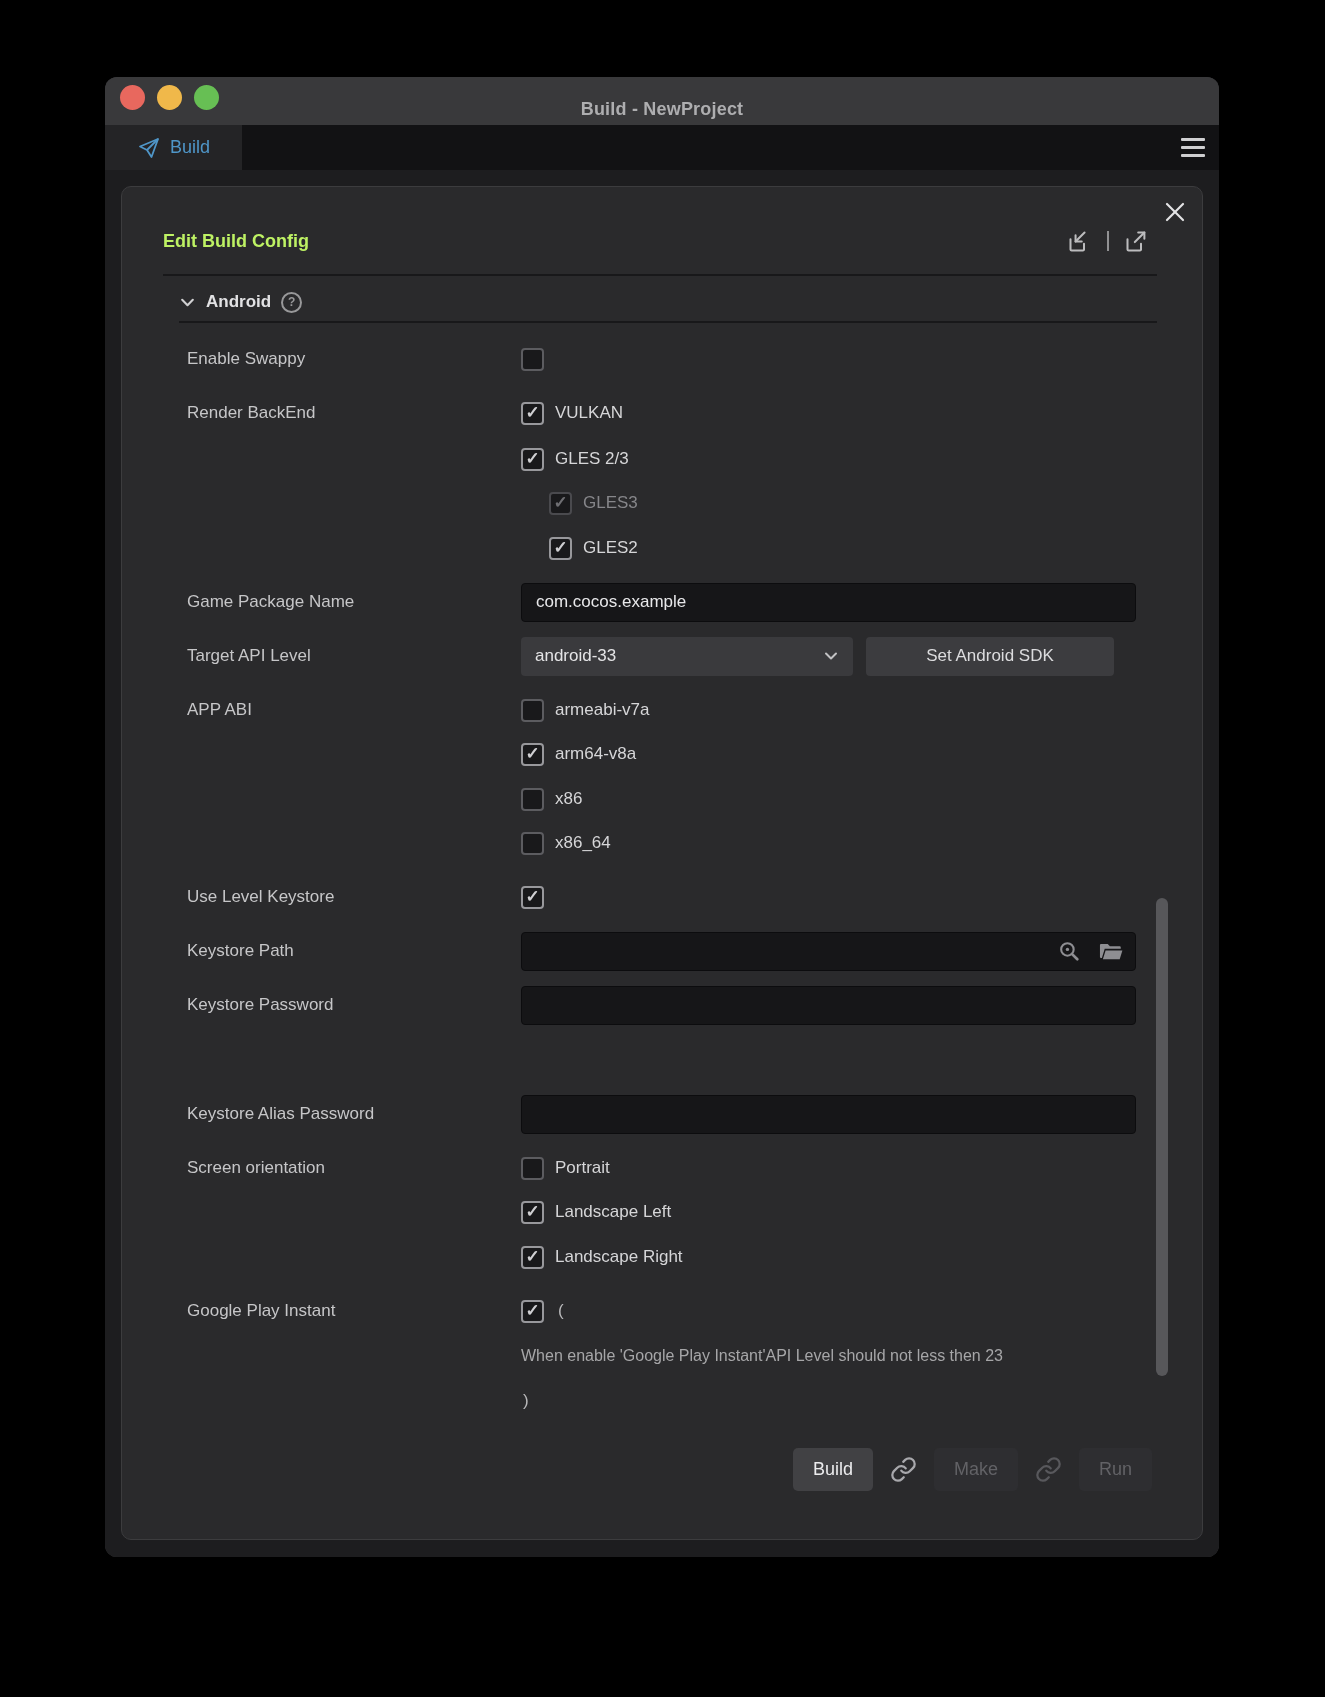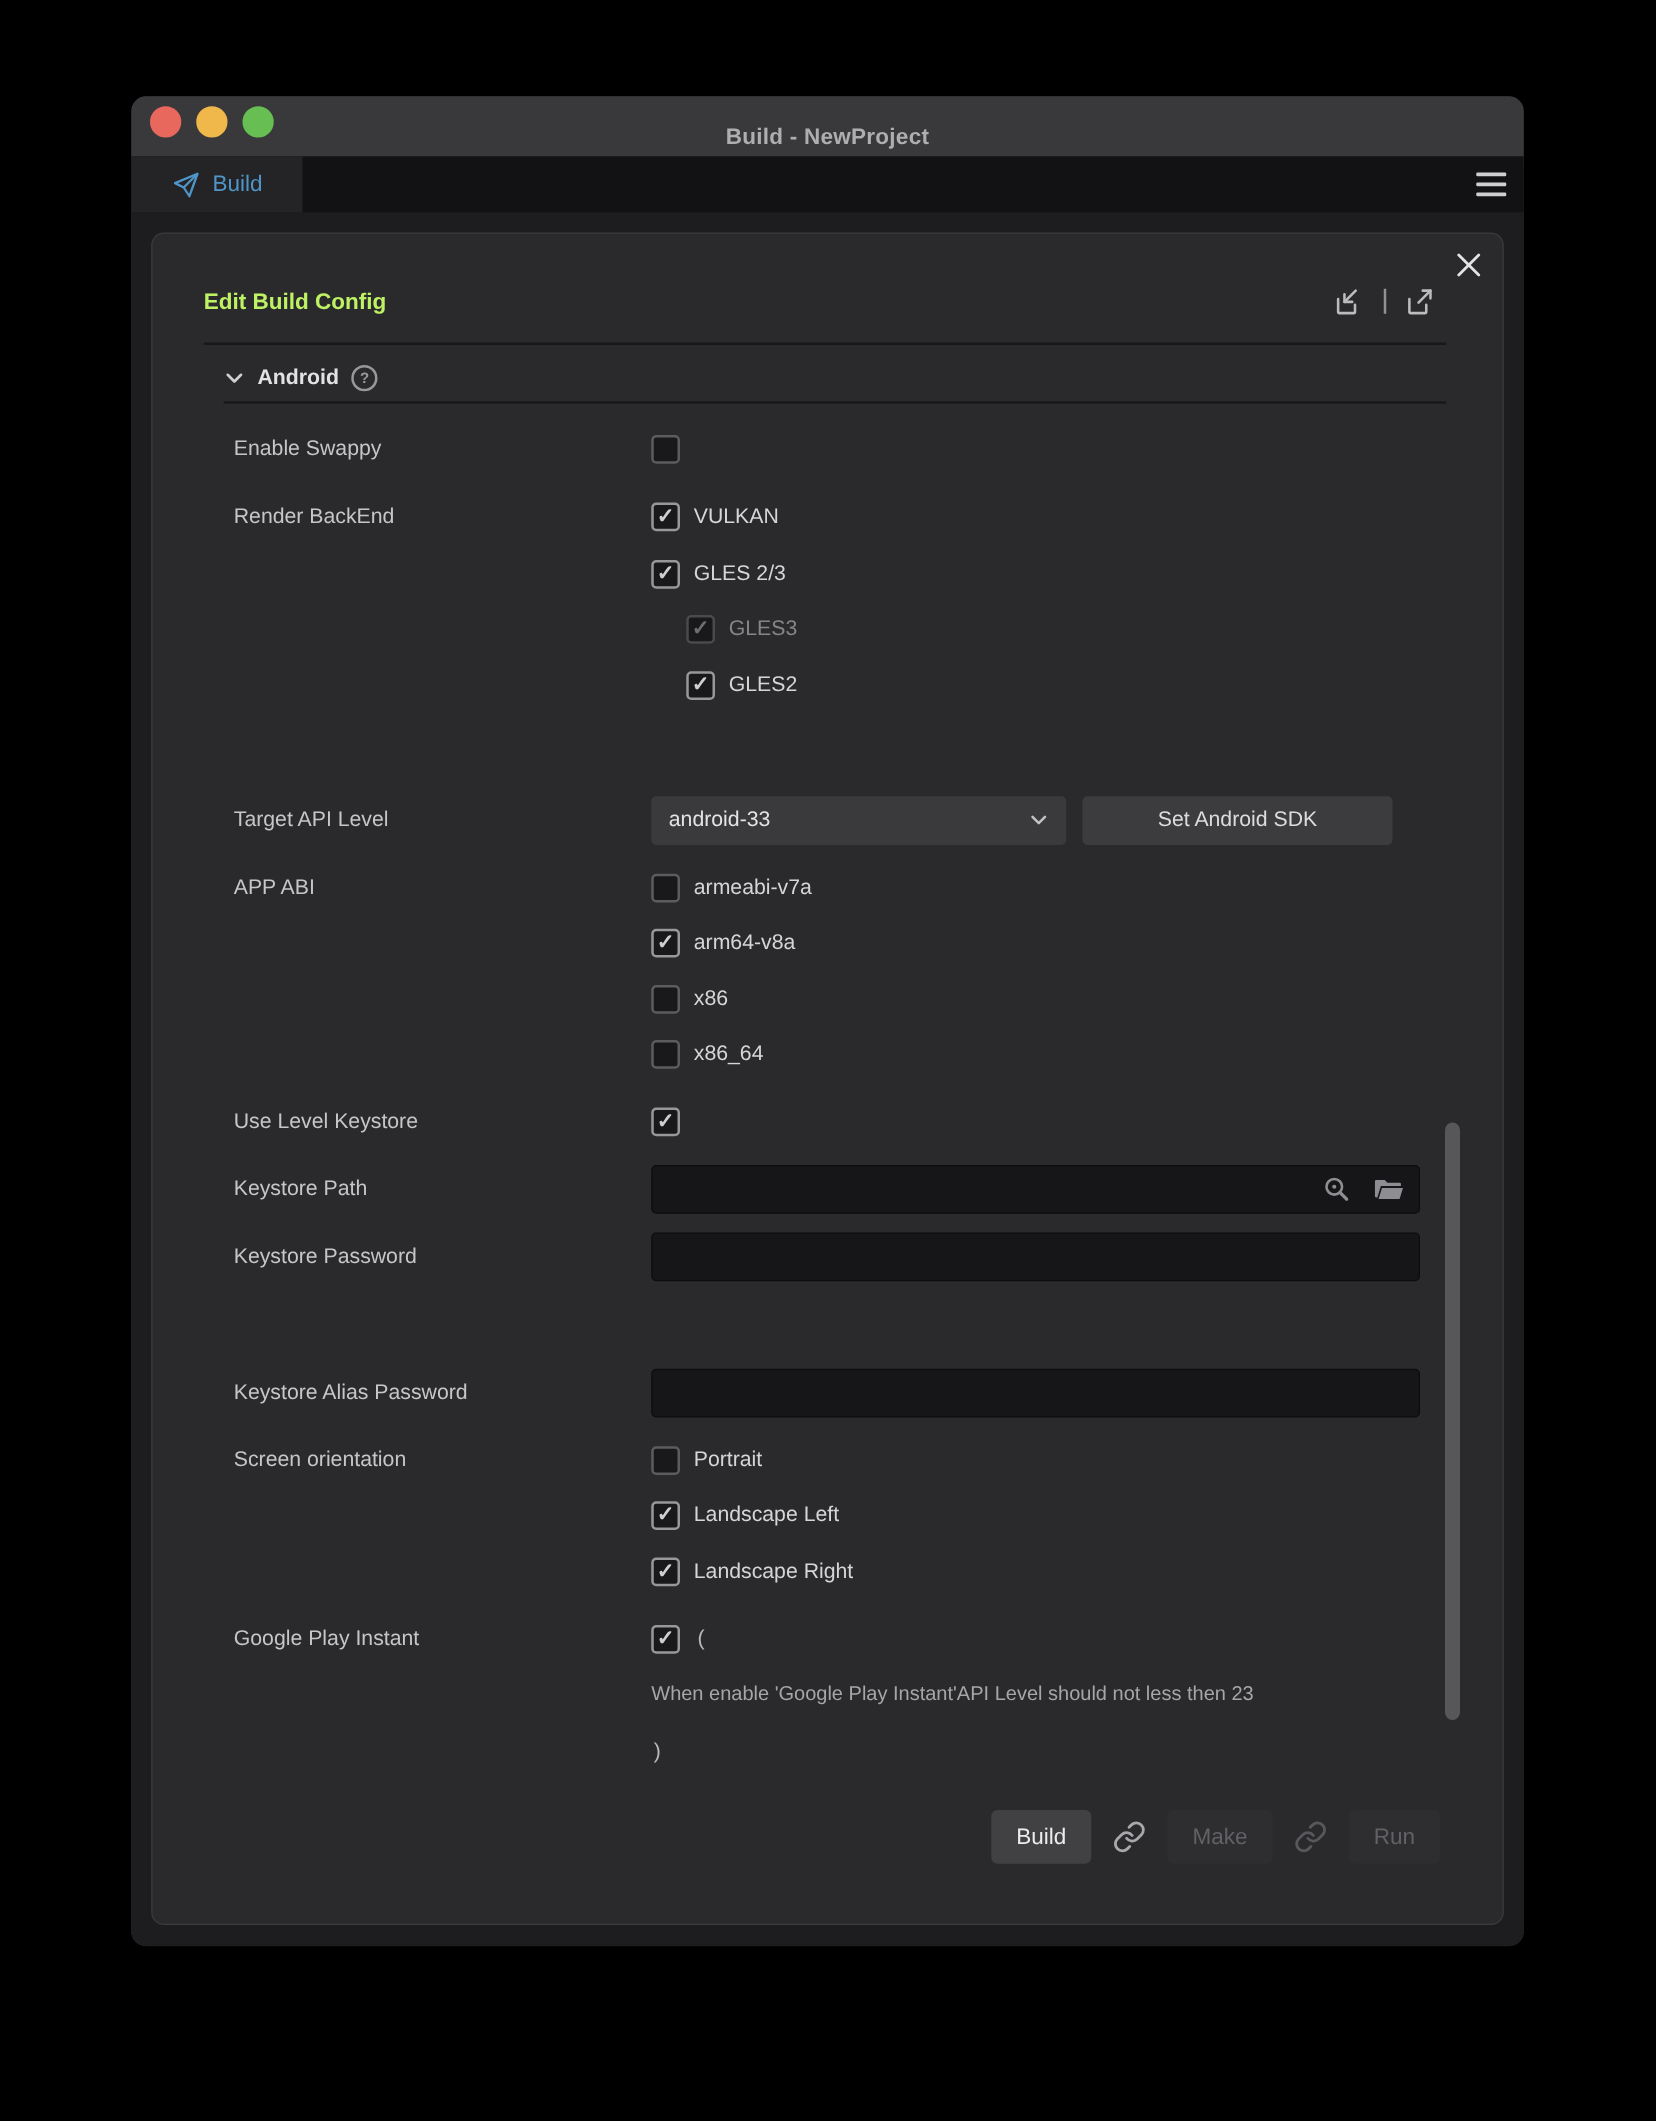--- a/index.html
+++ b/index.html
@@ -204,20 +204,26 @@
         </div>
       </div>
       <div class="row" style="top:339px">
         <div class="f-label"></div>
         <div class="control">
           <span class="checkbox checked indent"></span>
           <span class="cb-label">GLES2</span>
         </div>
       </div>
 
+      <div class="row" style="top:393px">
+        <div class="f-label">Game Package Name</div>
+        <div class="control">
+          <input class="text-input" type="text" value="com.cocos.example" style="">
+        </div>
+      </div>
 
       <div class="row" style="top:447px">
         <div class="f-label">Target API Level</div>
         <div class="control">
           <div class="select">
             <span class="sel-value">android-33</span>
             <span>
               <svg width="16" height="16" viewBox="0 0 16 16" fill="none" stroke="#c2c2c4" stroke-width="2" stroke-linecap="round" stroke-linejoin="round">
                 <polyline points="3,5.5 8,10.5 13,5.5"></polyline>
               </svg>

